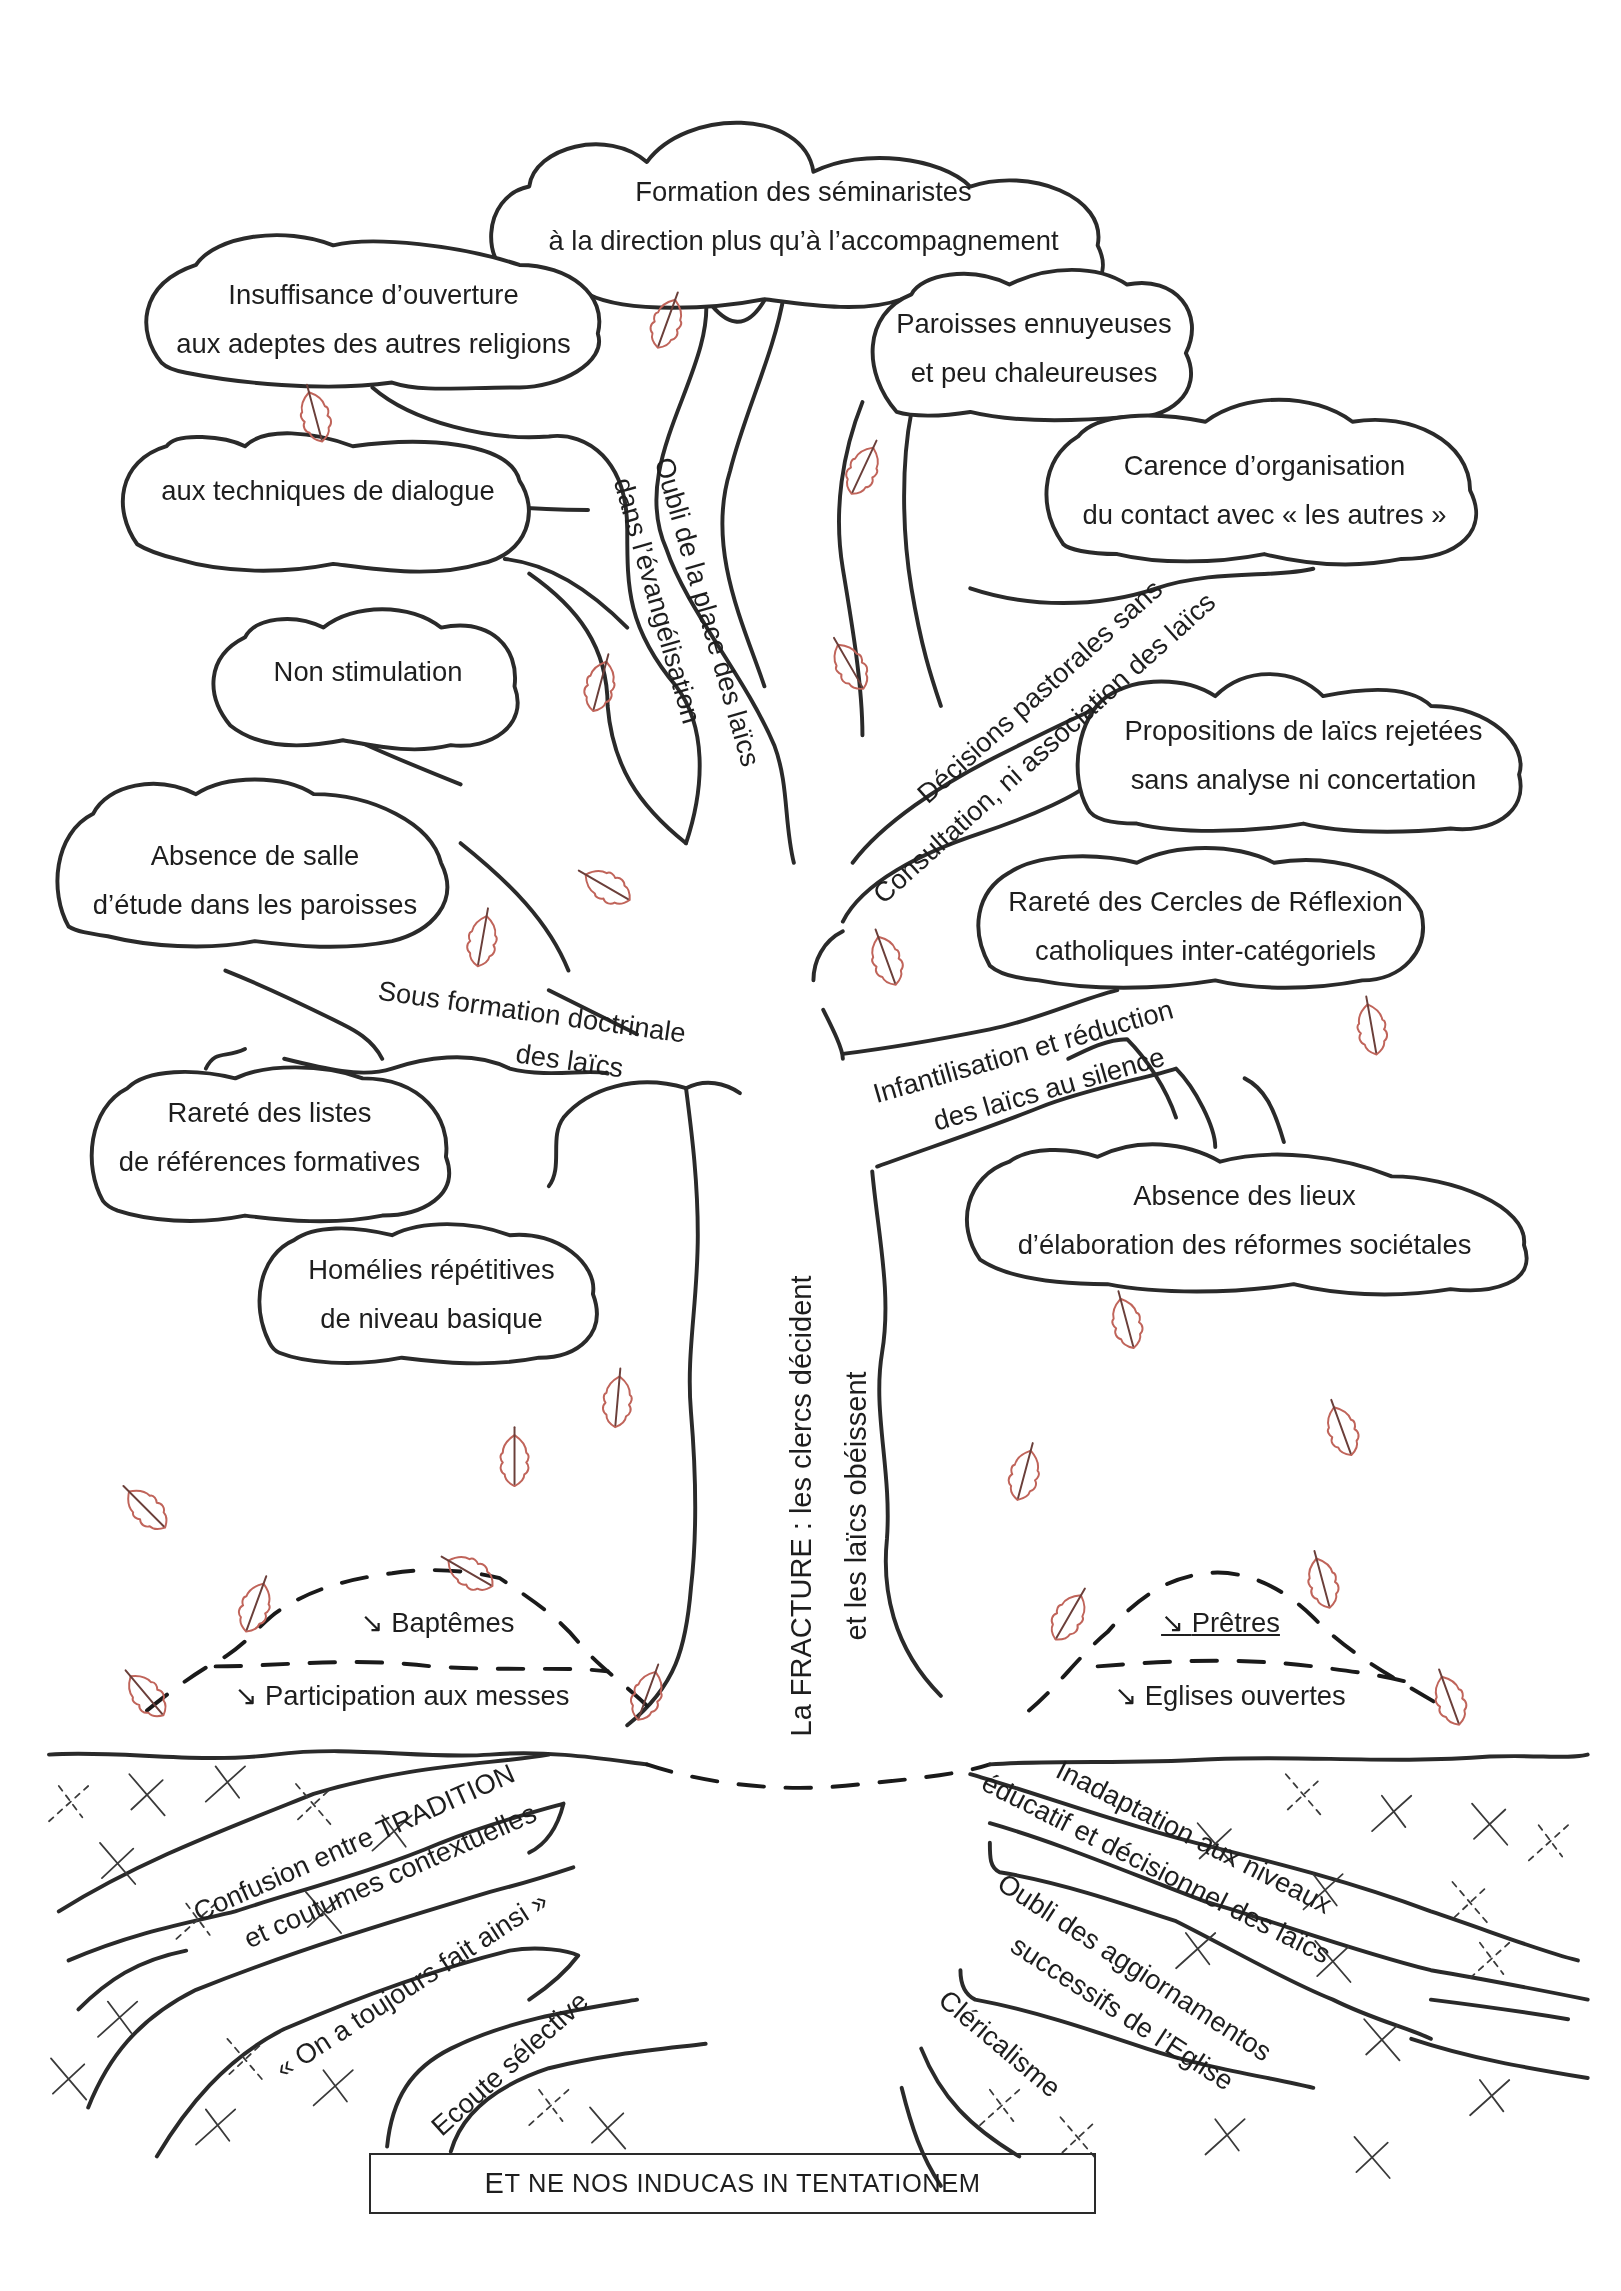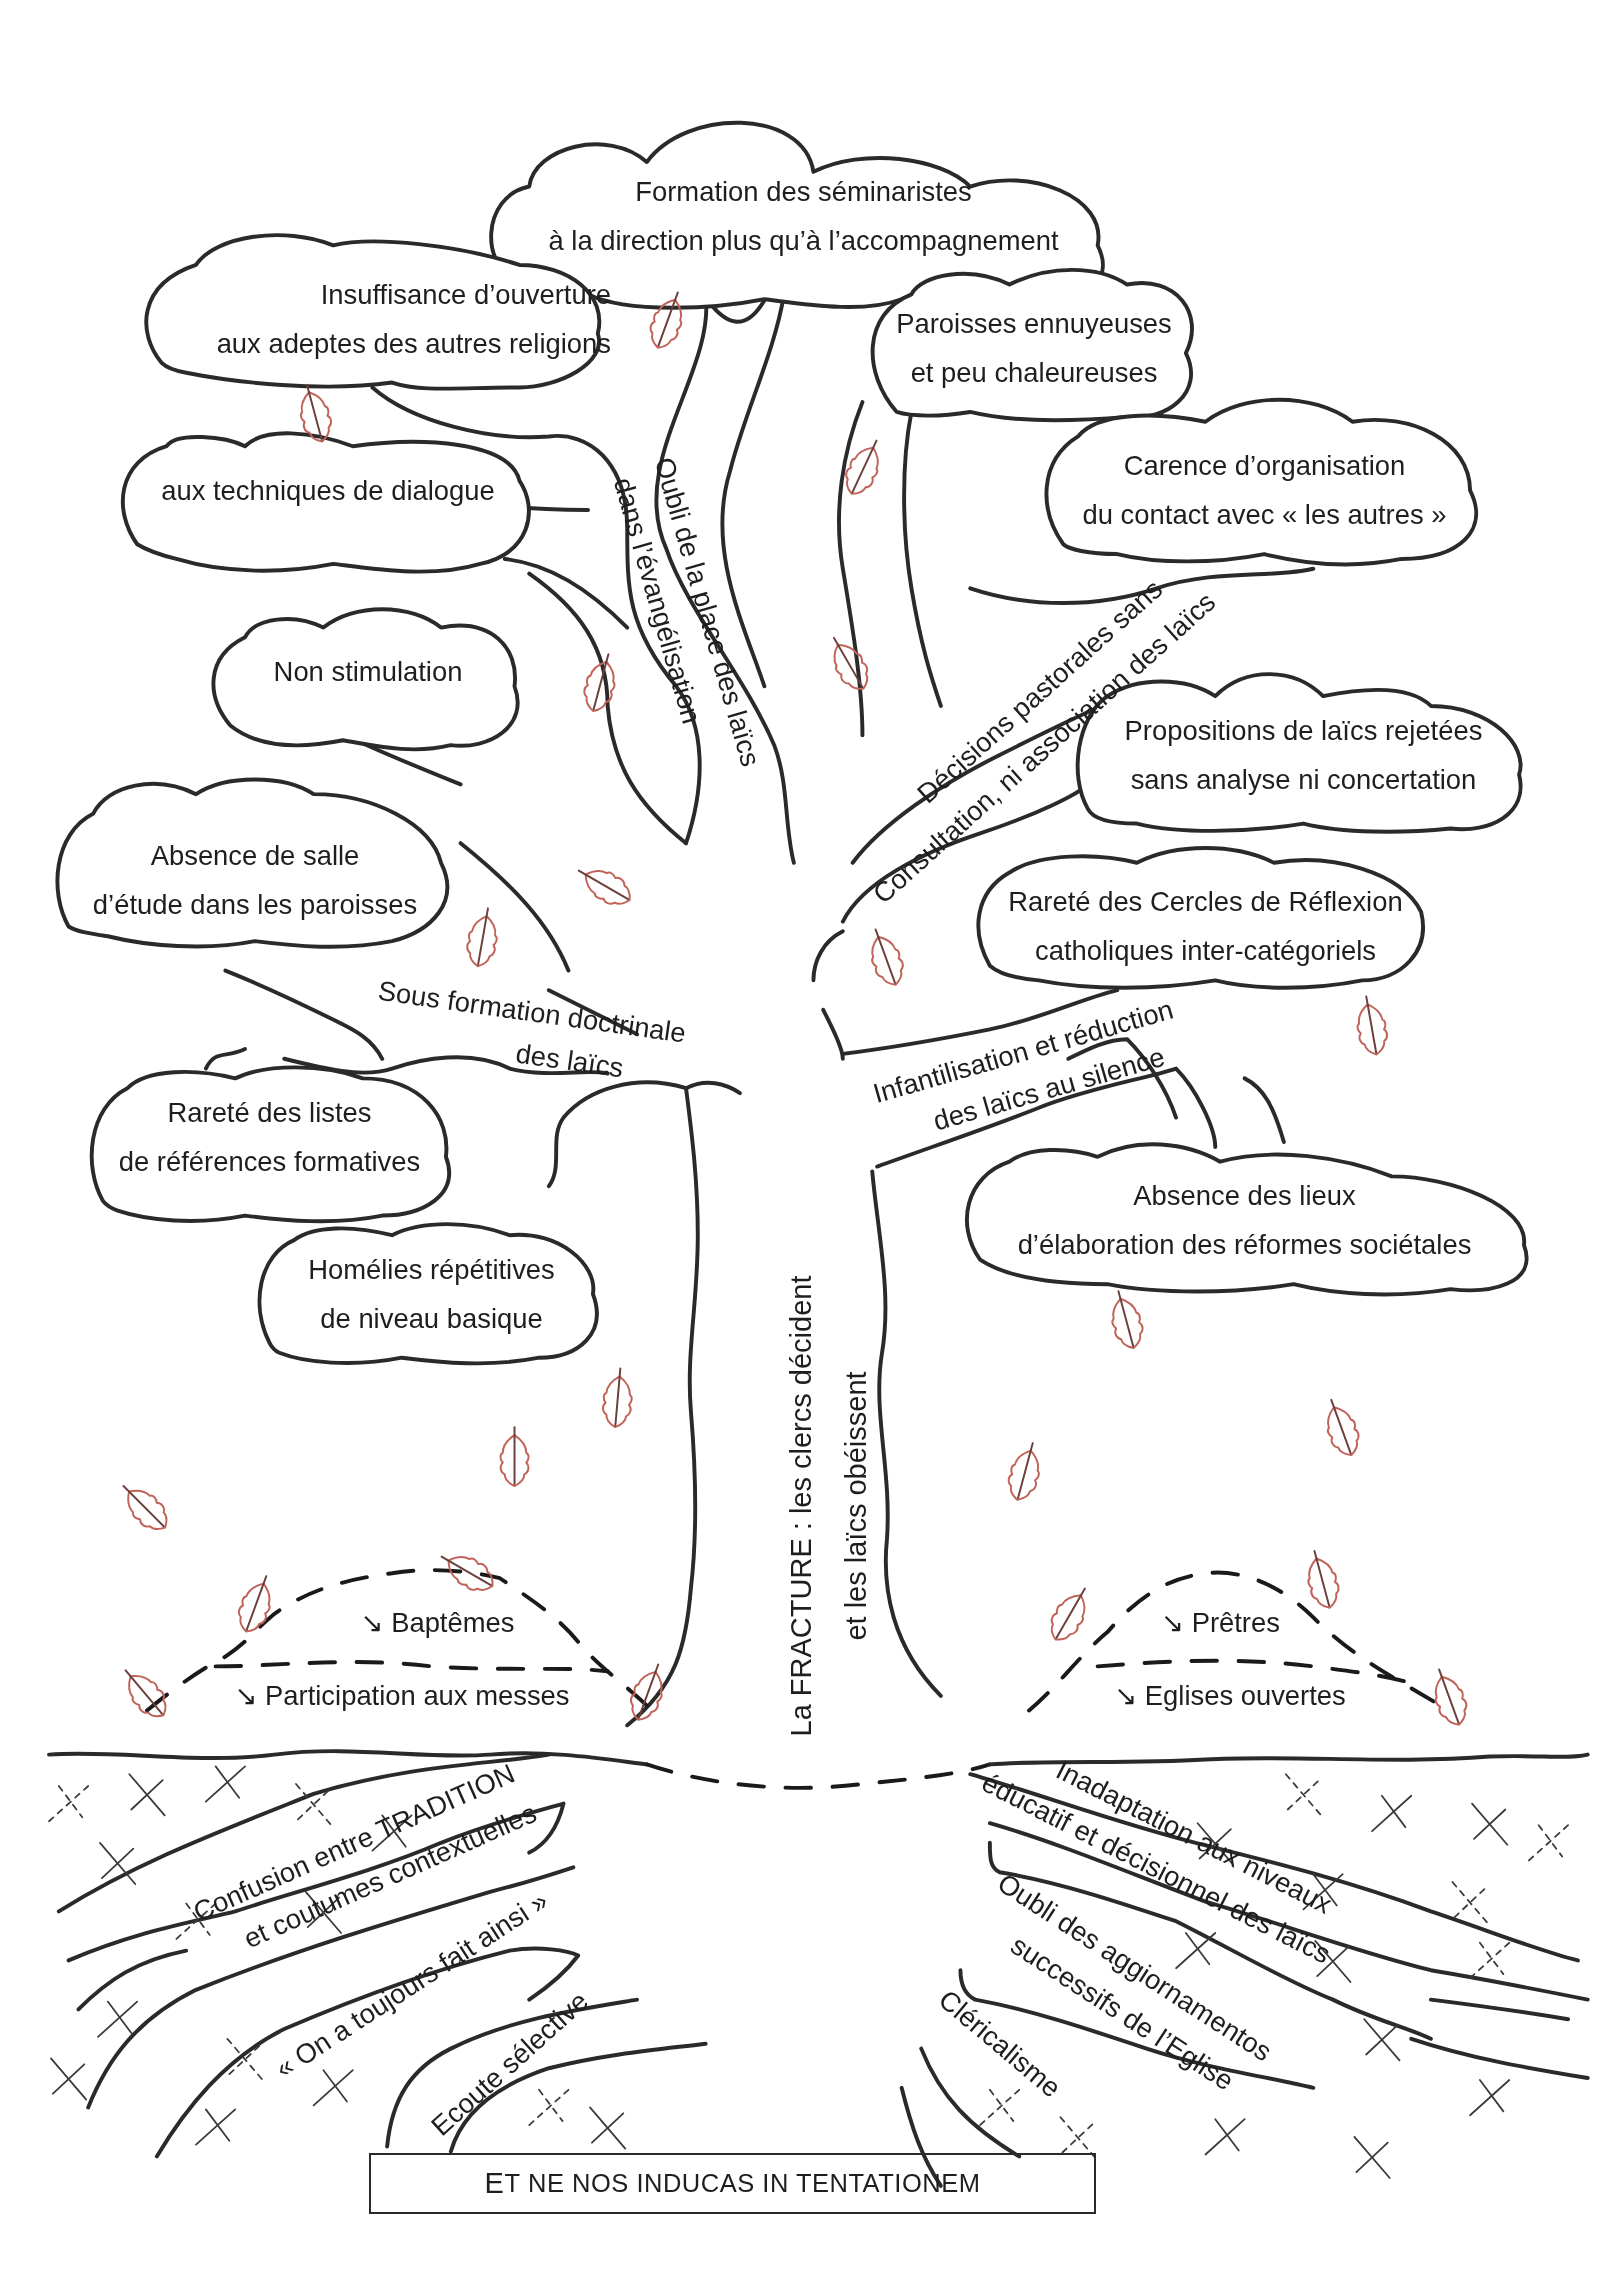--- a/index.html
+++ b/index.html
@@ -232,21 +232,21 @@
         <path d="M0 -26 C 6 -22, 12 -16, 12 -8 C 16 -6, 14 0, 12 2 C 16 6, 14 12, 10 14 C 10 20, 4 24, 0 26 C -4 24, -10 20, -10 14 C -14 12, -16 6, -12 2 C -14 0, -16 -6, -12 -8 C -12 -16, -6 -22, 0 -26 Z" stroke="#c0645a"></path>
         <path d="M0 -34 L 0 24" stroke="#6b3f3a"></path>
       </g>
     </g>
 </svg>
 
 <div class="lbl" style="left:470px;top:167px;width:667px;">
   <span>Formation des séminaristes</span>
   <span>à la direction plus qu’à l’accompagnement</span>
 </div>
-<div class="lbl" style="left:160px;top:270px;width:451px;text-align:right;">
+<div class="lbl" style="left:148px;top:270px;width:451px;">
   <span>Insuffisance d’ouverture</span>
   <span>aux adeptes des autres religions</span>
 </div>
 <div class="lbl" style="left:882px;top:299px;width:304px;">
   <span>Paroisses ennuyeuses</span>
   <span>et peu chaleureuses</span>
 </div>
 <div class="lbl" style="left:132px;top:466px;width:392px;">
   <span>aux techniques de dialogue</span>
 </div>
@@ -305,21 +305,21 @@
 </div>
 
 <div class="lbl" style="left:320px;top:1603px;width:235px;line-height:39px;">
   <span style="display:inline;">↘</span>
   <span style="display:inline;">Baptêmes</span>
 </div>
 <div class="lbl" style="left:206px;top:1676px;width:392px;line-height:39px;">
   <span style="display:inline;">↘</span>
   <span style="display:inline;">Participation aux messes</span>
 </div>
-<div class="lbl" style="left:1147px;top:1603px;width:147px;line-height:39px;">
+<div class="lbl" style="left:1147px;top:1603px;width:147px;line-height:39px;text-decoration:underline;">
   <span style="display:inline;">↘</span>
   <span style="display:inline;">Prêtres</span>
 </div>
 <div class="lbl" style="left:1093px;top:1676px;width:274px;line-height:39px;">
   <span style="display:inline;">↘</span>
   <span style="display:inline;">Eglises ouvertes</span>
 </div>
 
 <div class="lbl" style="left:157px;top:1818px;width:412px;line-height:45px;transform:rotate(-24deg);">
   <span>Confusion entre TRADITION</span>

